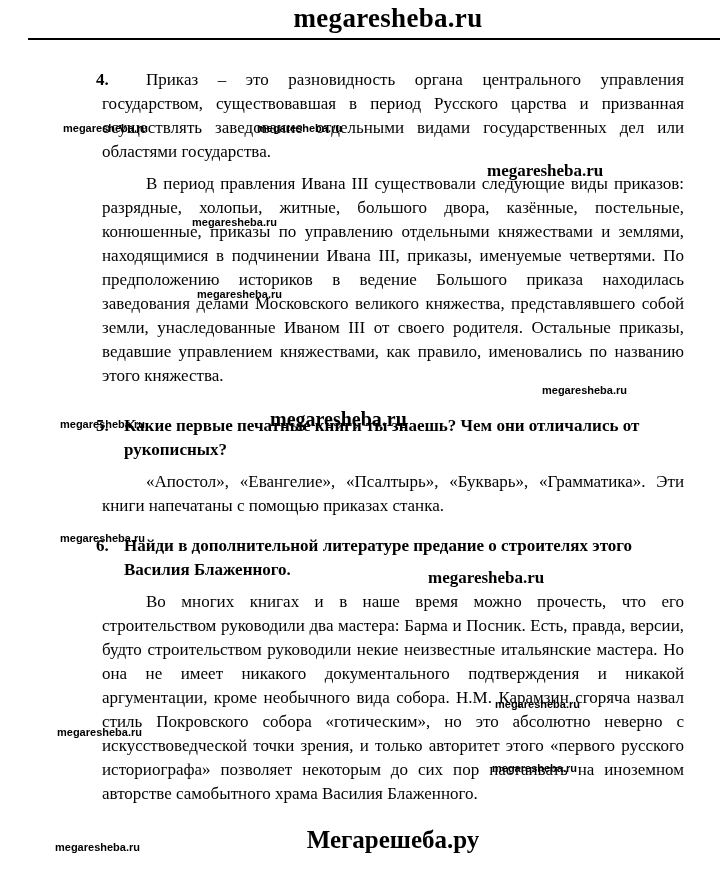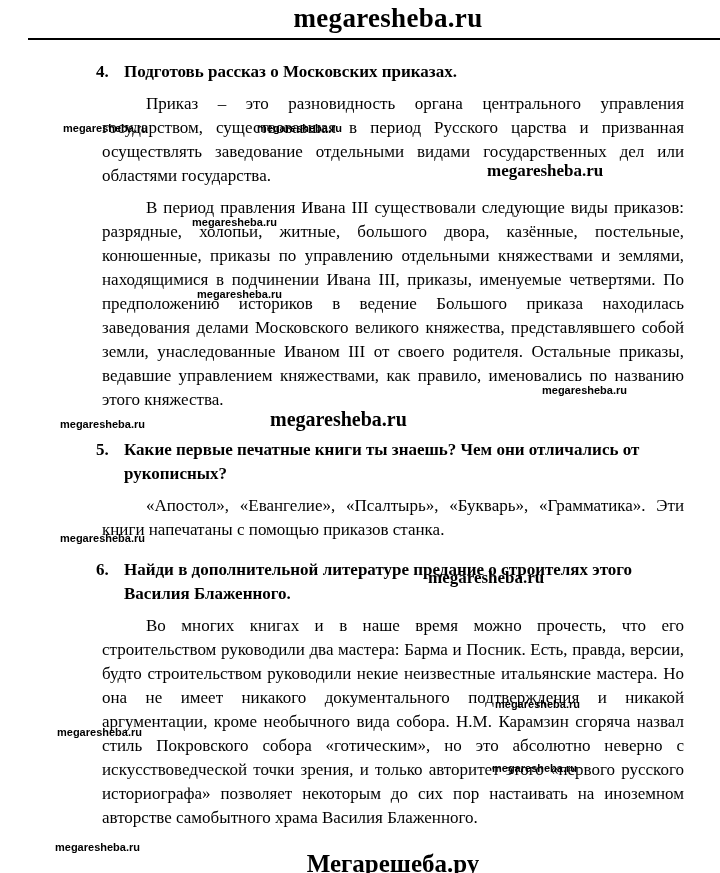--- a/index.html
+++ b/index.html
@@ -88,32 +88,31 @@
 <div class="page">
 
   <div class="site-title">megaresheba.ru</div>
   <hr class="top-rule">
 
   <div class="content">
 
     <section class="q-section">
       <div class="q-heading">
         <span class="q-num">4.</span>
-        <span>Подготовь рассказ о Московских приказах.</span>
       </div>
       <p class="para">Приказ – это разновидность органа центрального управления государством, существовавшая в период Русского царства и призванная осуществлять заведование отдельными видами государственных дел или областями государства.</p>
       <p class="para">В период правления Ивана III существовали следующие виды приказов: разрядные, холопьи, житные, большого двора, казённые, постельные, конюшенные, приказы по управлению отдельными княжествами и землями, находящимися в подчинении Ивана III, приказы, именуемые четвертями. По предположению историков в ведение Большого приказа находилась заведования делами Московского великого княжества, представлявшего собой земли, унаследованные Иваном III от своего родителя. Остальные приказы, ведавшие управлением княжествами, как правило, именовались по названию этого княжества.</p>
     </section>
 
     <section class="q-section">
       <div class="q-heading">
         <span class="q-num">5.</span>
         <span>Какие первые печатные книги ты знаешь? Чем они отличались от рукописных?</span>
       </div>
-      <p class="para">«Апостол», «Евангелие», «Псалтырь», «Букварь», «Грамматика». Эти книги напечатаны с помощью приказов станка.</p>
+      <p class="para">«Апостол», «Евангелие», «Псалтырь», «Букварь», «Грамматика». Эти книги напечатаны с помощью приказах станка.</p>
     </section>
 
     <section class="q-section tight">
       <div class="q-heading">
         <span class="q-num">6.</span>
         <span>Найди в дополнительной литературе предание о строителях этого Василия Блаженного.</span>
       </div>
       <p class="para">Во многих книгах и в наше время можно прочесть, что его строительством руководили два мастера: Барма и Посник. Есть, правда, версии, будто строительством руководили некие неизвестные итальянские мастера. Но она не имеет никакого документального подтверждения и никакой аргументации, кроме необычного вида собора. Н.М. Карамзин сгоряча назвал стиль Покровского собора «готическим», но это абсолютно неверно с искусствоведческой точки зрения, и только авторитет этого «первого русского историографа» позволяет некоторым до сих пор настаивать на иноземном авторстве самобытного храма Василия Блаженного.</p>
     </section>
 

